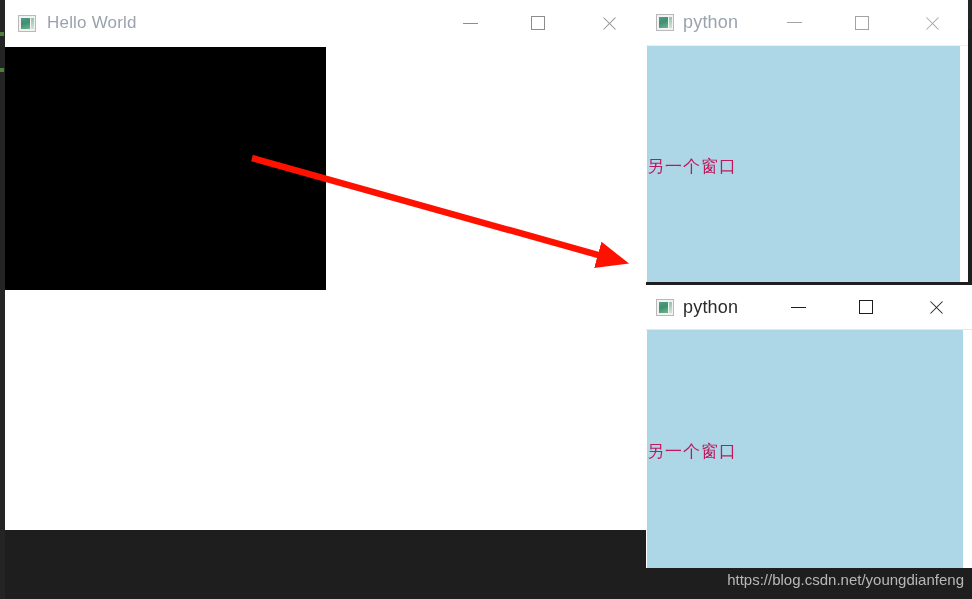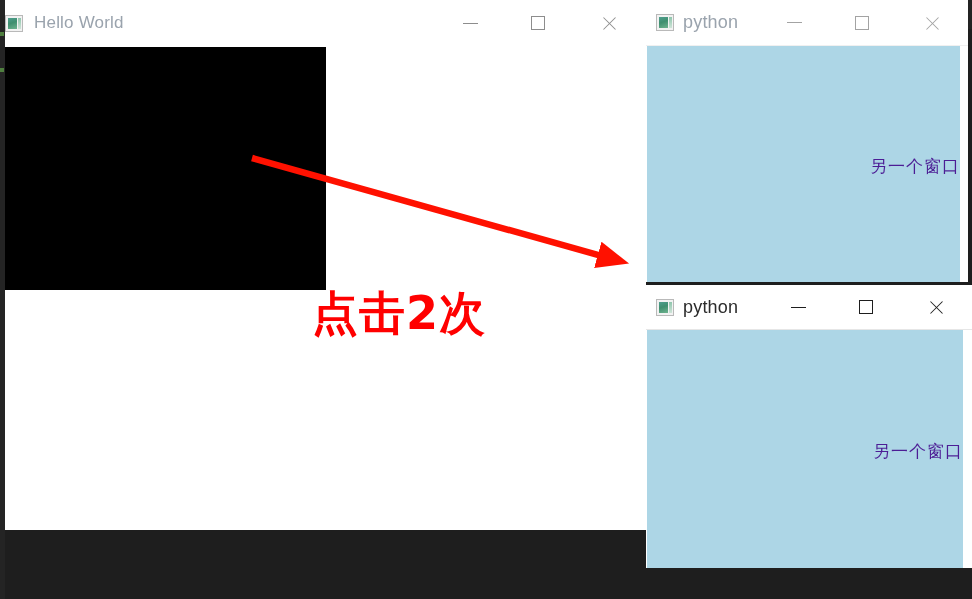--- a/index.html
+++ b/index.html
@@ -135,20 +135,21 @@
   
   #win-hello {
     left: 5px;
     top: 0px;
     width: 641px;
     height: 530px;
     background: #ffffff;
   }
   #win-hello .titlebar {
     height: 46px;
+    padding-left: 13px;
   }
   #win-hello .win-title {
     color: #9aa3ad;
     margin-left: 11px;
     font-size: 17px;
   }
   #win-hello .ctrls { color: #8d8d8d; }
   #win-hello .ctrl { width: 68px; }
   #win-hello .ctrl-close { width: 74px; }
   .canvas-black {
@@ -213,24 +214,24 @@
     top: 45px;
     width: 316px;
     height: 238px;
     background: #add6e6;
   }
 
   .py-label {
     position: absolute;
     left: 0;
     right: 0;
-    text-align: right;
+    text-align: left;
     font-family: "DejaVu Serif", "Liberation Serif", serif;
     font-size: 17px;
-    color: #4c1d95;
+    color: #be185d;
     letter-spacing: 1px;
     user-select: none;
   }
   #win-py-top .py-label { top: 109px; }
   #win-py-bottom .py-label { top: 110px; }
 
   
   #annot-arrow {
     position: absolute;
     left: 0;
@@ -349,16 +350,16 @@
 
   <svg id="annot-arrow" viewBox="0 0 972 599">
     <defs>
       <marker id="arrowhead" markerWidth="5" markerHeight="4.2" refX="2.4" refY="2.1" orient="auto">
         <polygon points="0,0 5,2.1 0,4.2" fill="#ff1100"></polygon>
       </marker>
     </defs>
     <line id="arrow-line" x1="252" y1="158" x2="612.8153676306479" y2="259.0660846504694" stroke="#ff1100" stroke-width="6.5" marker-end="url(#arrowhead)"></line>
   </svg>
 
-  <div id="annot-text">点击2次</div>
-
+
+  <div id="watermark">https://blog.csdn.net/youngdianfeng</div>
 
 </div>
 
 </body></html>

